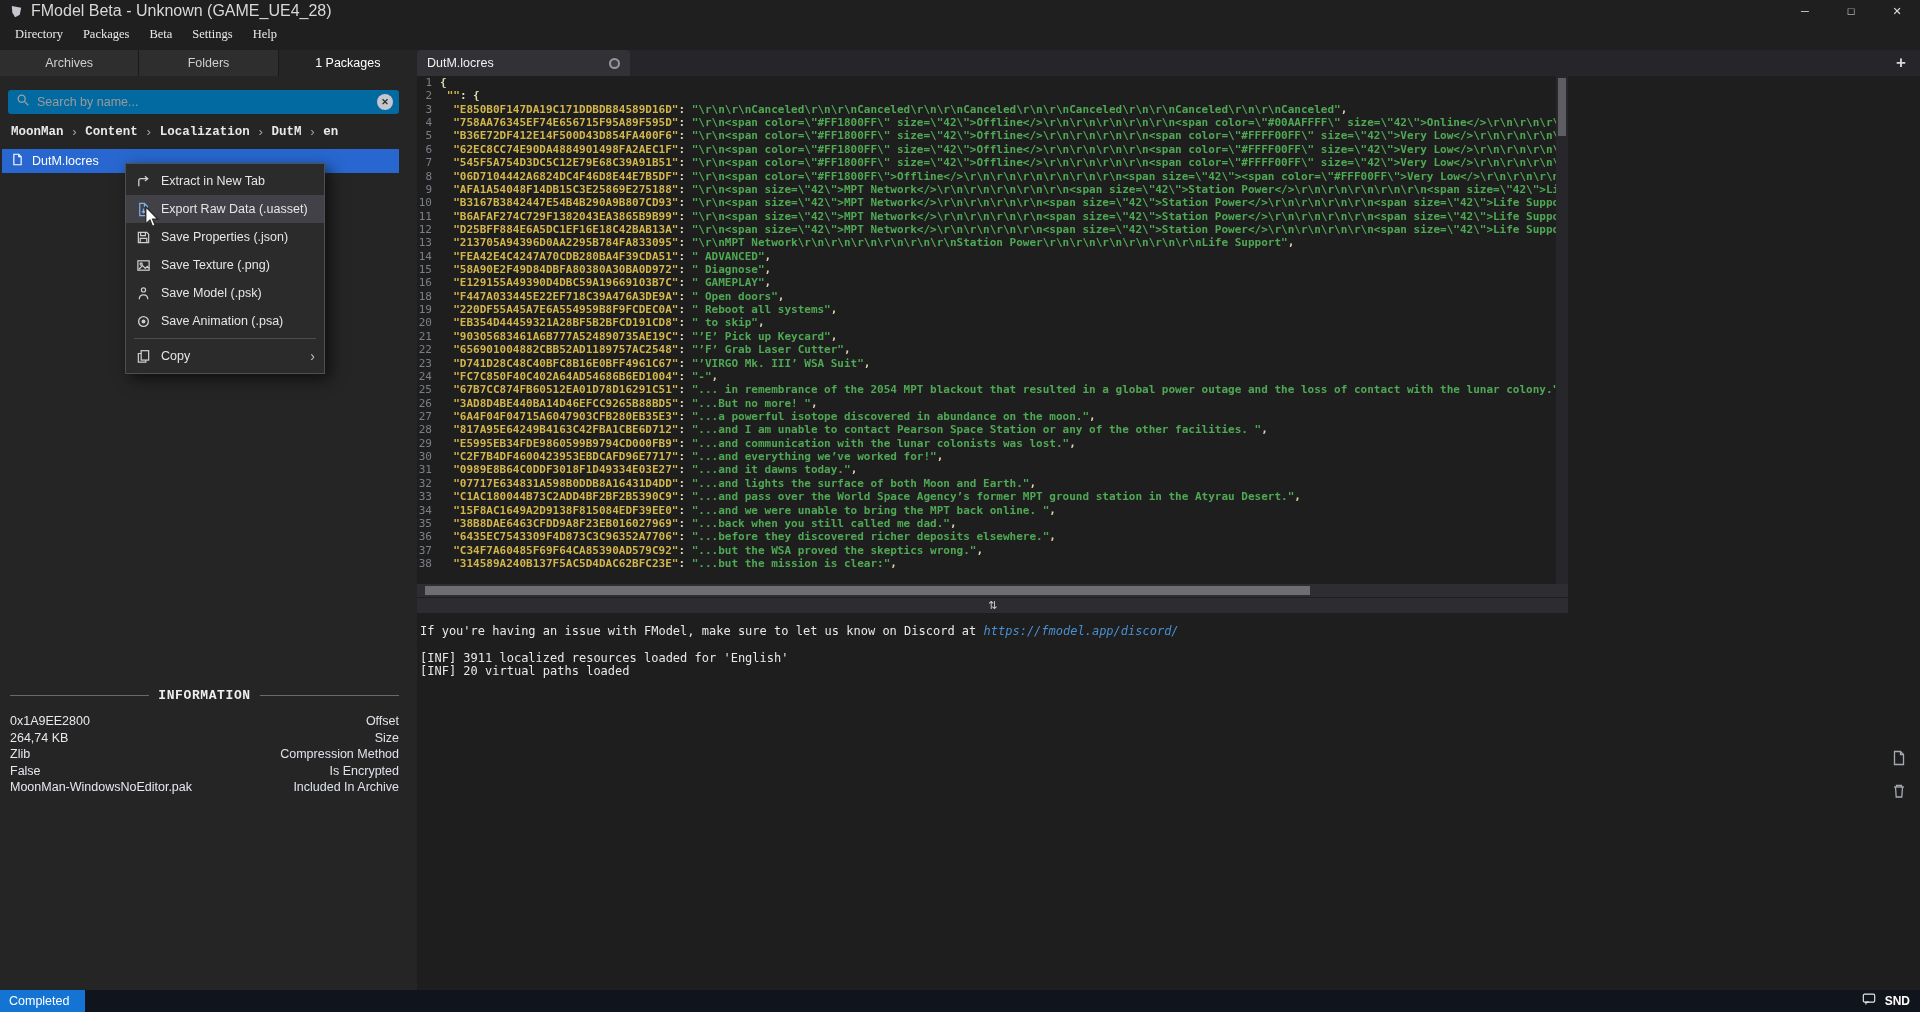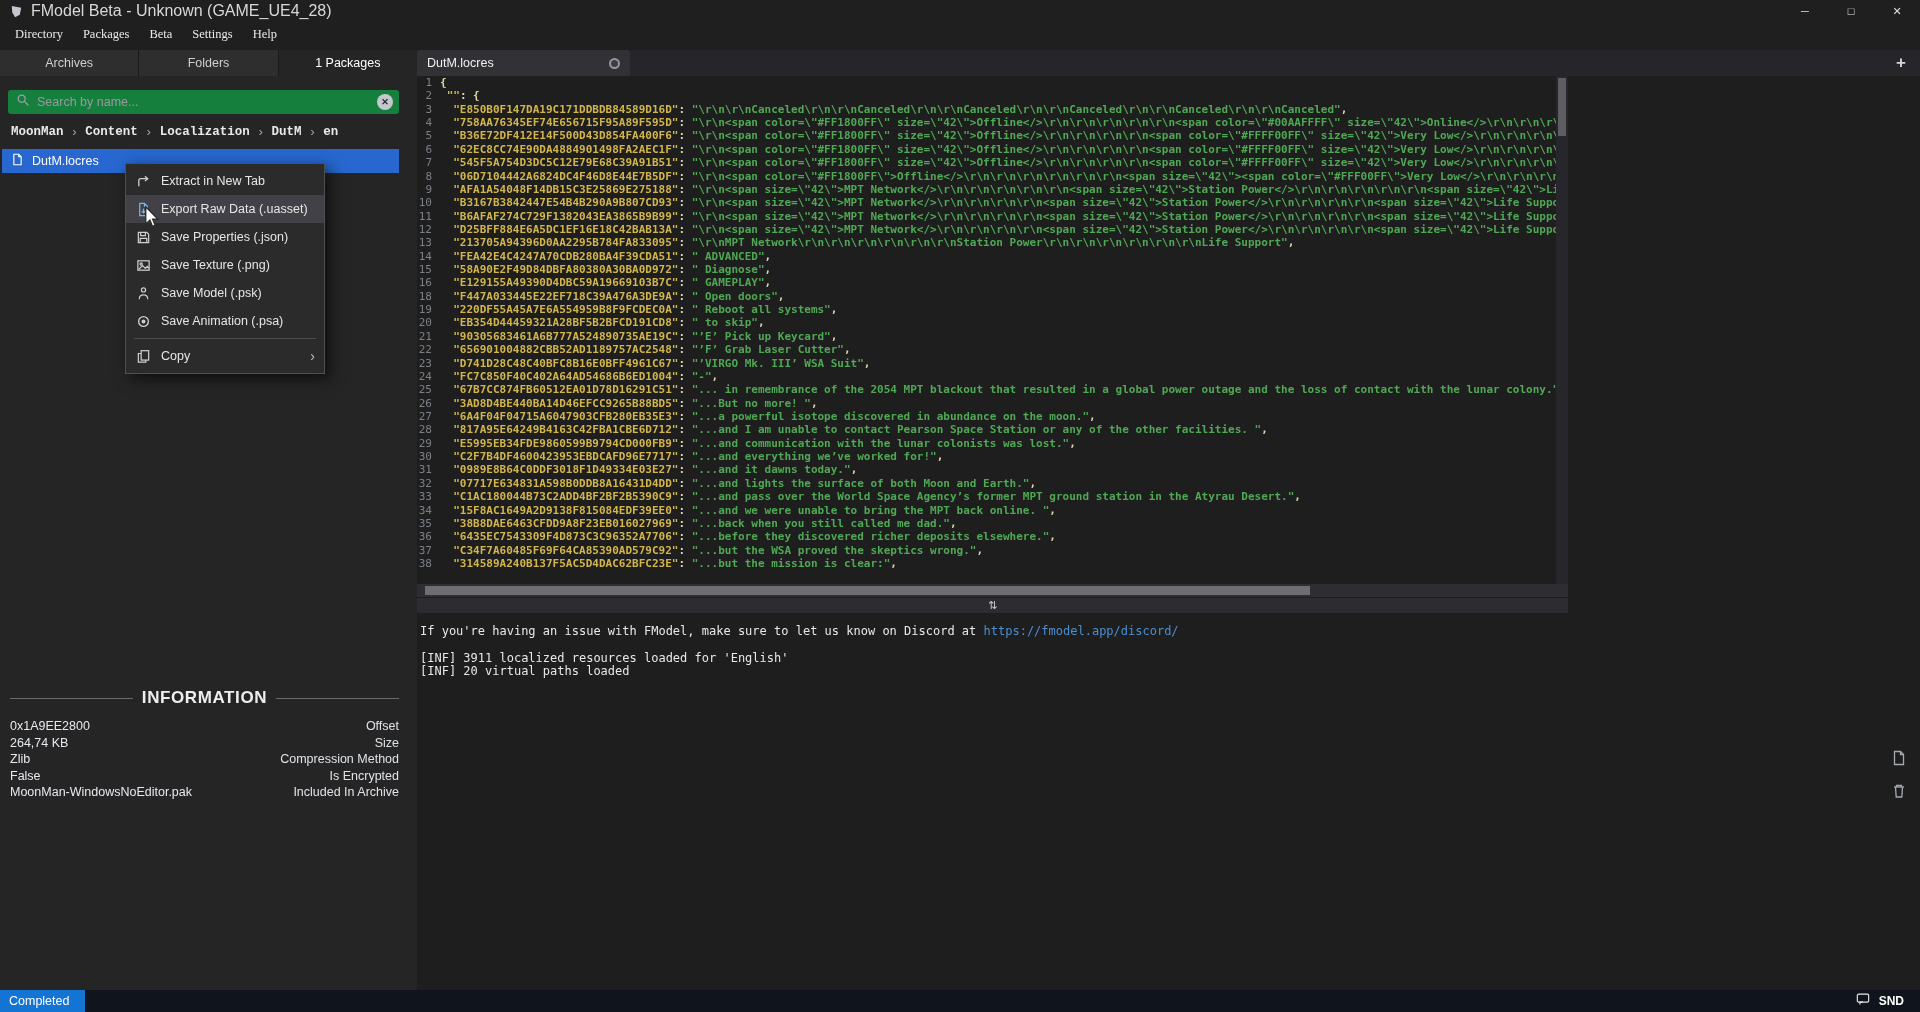--- a/index.html
+++ b/index.html
@@ -27,34 +27,34 @@
   .doc-tab { width:213px; height:100%; background:#313136; display:flex; align-items:center; gap:8px; padding:0 10px; font-size:12.5px; color:#f2f2f2; border-radius:4px 4px 0 0; }
   .doc-tab .dot { margin-left:auto; width:11px; height:11px; border:2px solid #97979d; border-radius:50%; background:#3d3d44; }
   .add-tab { position:absolute; right:14px; top:0; height:100%; display:flex; align-items:center; color:#d6d6d6; font-size:17px; font-weight:700; }
 
   
   .main { position:absolute; top:76px; left:0; right:0; bottom:22px; display:flex; }
   .left-panel { width:417px; background:#252526; position:relative; flex:none; }
   .right-panel { flex:1; background:#1e1e1e; position:relative; }
 
   
-  .search-wrap { position:absolute; top:14px; left:8px; width:391px; height:24px; background:#15803d; border-radius:3px; display:flex; align-items:center; padding:0 6px 0 8px; gap:7px; }
+  .search-wrap { position:absolute; top:14px; left:8px; width:391px; height:24px; background:#0369a1; border-radius:3px; display:flex; align-items:center; padding:0 6px 0 8px; gap:7px; }
   .search-input { flex:1; background:transparent; border:none; outline:none; color:#e8e8e8; font-size:12.5px; font-family:"Liberation Sans",sans-serif; }
   .search-input::placeholder { color:#9a9a9a; }
   .search-clear { width:16px; height:16px; border-radius:50%; background:#c3c7ce; color:#2a2a2a; font-size:9px; display:flex; align-items:center; justify-content:center; font-weight:700; }
 
   .breadcrumb { position:absolute; top:47px; left:11px; height:18px; display:flex; align-items:center; gap:7px; font-size:12.5px; font-weight:700; color:#e9e9e9;font-family:Liberation Mono, monospace; }
   .bc-sep { color:#9aa0a6; font-size:13px; font-weight:400; }
 
   .file-row { position:absolute; top:73px; left:2px; width:397px; height:24px; background:var(--c-accent,#2767cf); display:flex; align-items:center; gap:8px; padding:0 9px; font-size:12.5px; color:#ffffff; }
 
   .info-section { position:absolute; top:612px; left:10px; width:389px; }
   .info-header { display:flex; align-items:center; gap:9px; }
   .info-header .rule { flex:1; border-top:1px solid #6a6a6a; }
-  .info-header .info-title { font-size:17px; font-weight:700; letter-spacing:.6px; color:#eeeeee; }
+  .info-header .info-title { font-size:13px; font-weight:700; letter-spacing:.6px; color:#eeeeee;font-family:Liberation Mono, monospace; }
   .info-rows { margin-top:10px; }
   .info-row { display:flex; justify-content:space-between; font-size:12.5px; line-height:16.6px; color:#e6e9ee; }
   .info-row .val { color:#e6e9ee; }
   .info-row .lbl { color:#dfe3e8; }
 
   
   .context-menu { position:absolute; left:125px; top:163px; width:200px; background:#2b2b2b; border:1px solid #4f4f4f; box-shadow:5px 5px 14px rgba(0,0,0,.6); padding:3px 0; z-index:40; }
   .cm-item { height:28px; display:flex; align-items:center; gap:10px; padding:0 9px; font-size:12.5px; color:#e6e6e6; }
   .cm-item.highlight { background:#414147; }
   .cm-icon { width:16px; height:16px; display:flex; align-items:center; justify-content:center; flex:none; }
@@ -75,28 +75,28 @@
   .vthumb { position:absolute; top:2px; left:2px; width:8px; height:58px; background:#5d5d62; }
   .hscroll { position:absolute; top:508px; left:0; width:1151px; height:13px; background:#2e2e32; }
   .hthumb { position:absolute; top:2px; left:8px; width:885px; height:9px; background:#6d6d72; }
 
   .splitter { position:absolute; top:522px; left:0; width:1151px; height:15px; background:#2d2d31; display:flex; align-items:center; justify-content:center; color:#cccccc; font-size:11px; font-family:"DejaVu Sans",sans-serif; }
 
   
   .log { position:absolute; top:537px; left:0; right:0; bottom:0; background:#1e1e1e; padding:12px 0 0 3px;
          font-family:"DejaVu Sans Mono","Liberation Mono",monospace; font-size:12px; line-height:13.6px; color:#e8e8e8; }
   .log .notice { margin-bottom:13px; }
-  .log a.link { color:var(--c-link,#4a8fd2); text-decoration:none; cursor:pointer; }
+  .log a.link { color:var(--c-link,#4a8fd2); text-decoration:none; cursor:pointer;font-style:italic; }
   .log-actions { position:absolute; top:136px; right:12px; display:flex; flex-direction:column; gap:15px; }
   .log-action { width:18px; height:18px; display:flex; align-items:center; justify-content:center; }
 
   
   .statusbar { position:absolute; bottom:0; left:0; right:0; height:22px; background:#10141d; display:flex; align-items:center; }
   .status-chip { height:100%; background:var(--c-status,#1474d4); color:#ffffff; display:flex; align-items:center; padding:0 16px 0 9px; font-size:12.5px; }
-  .status-right { margin-left:auto; display:flex; align-items:center; gap:9px; padding-right:16px;text-align:right; }
+  .status-right { margin-left:auto; display:flex; align-items:center; gap:9px; padding-right:10px;text-align:right; }
   .snd-label { color:#ffffff; font-size:12px; font-weight:700; }
 
   .cursor { position:absolute; left:144px; top:206px; z-index:99; pointer-events:none; }
 </style>
 </head>
 <body>
 
 <div class="app">
 
   <div class="titlebar">

